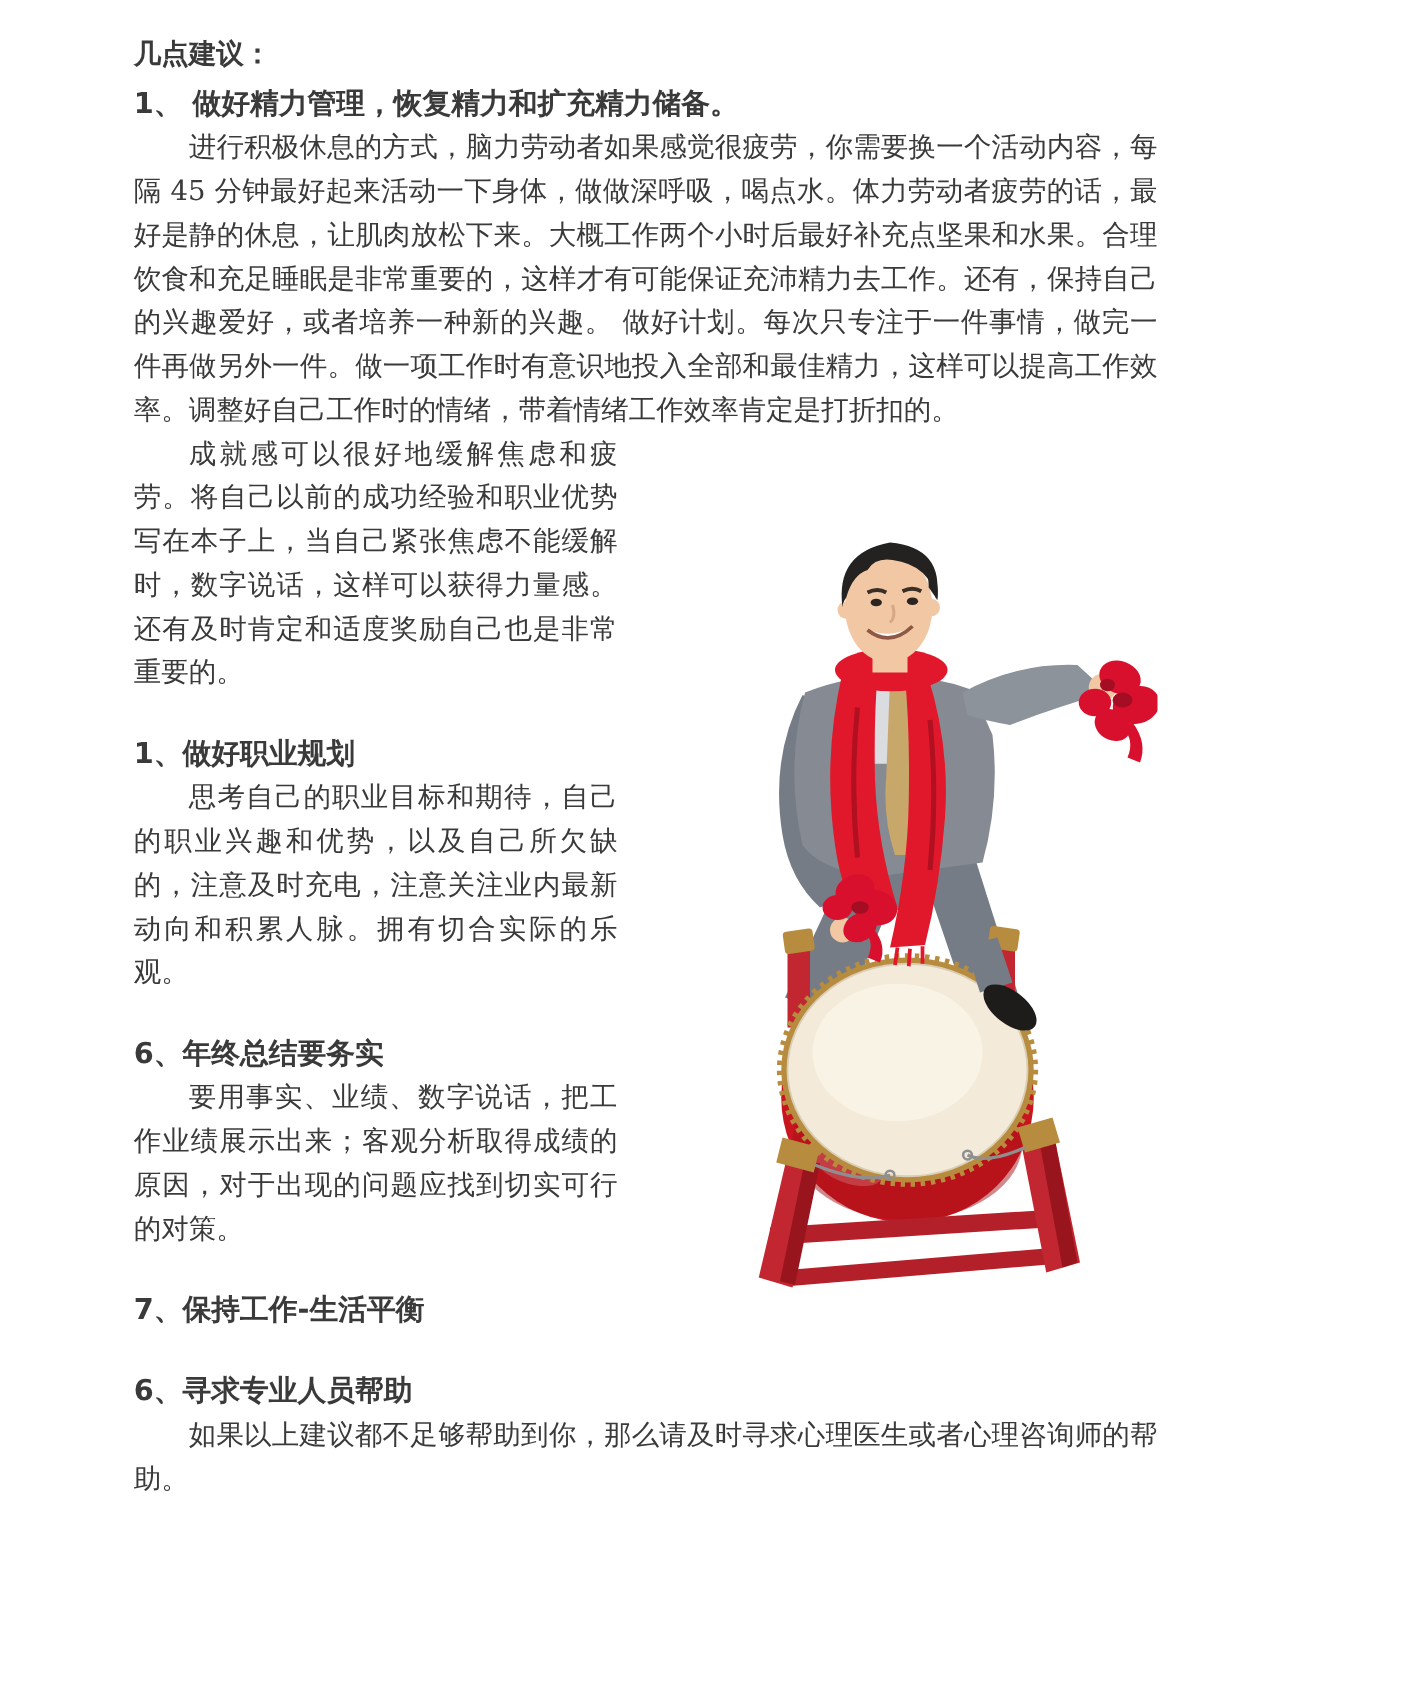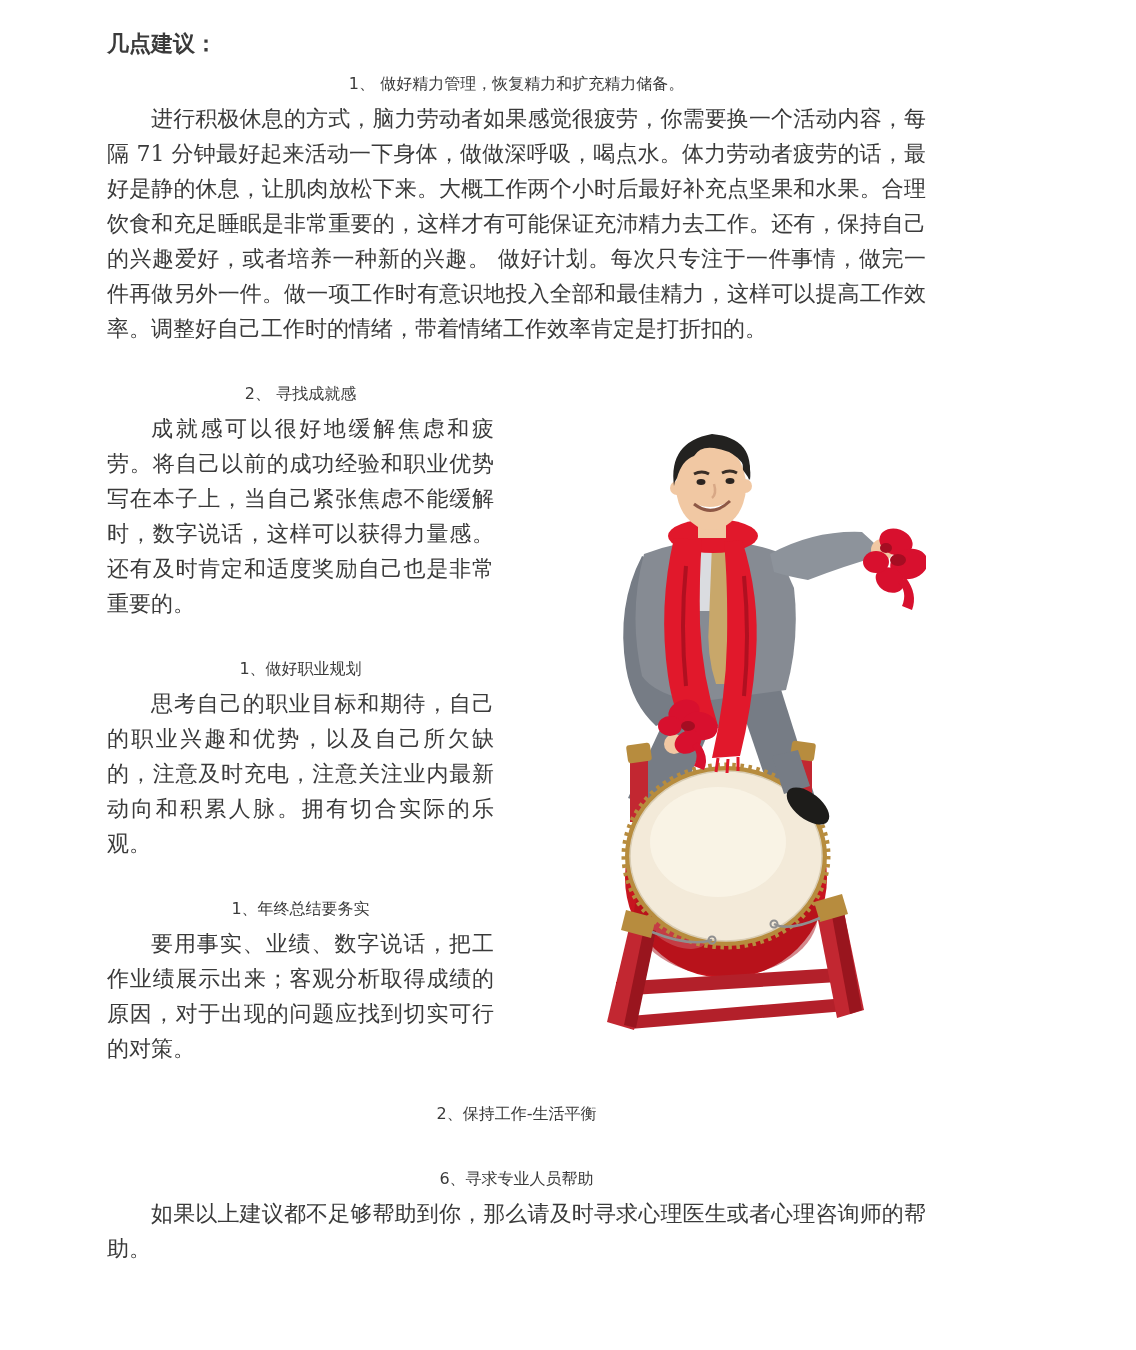--- a/index.html
+++ b/index.html
@@ -11,21 +11,21 @@
     font-size:22px; line-height:35px;
     color:var(--text_color,#3a3a3a);
     background:var(--page_bg,#ffffff);
   }
   .doc-title {
     font-family:"DejaVu Sans","Liberation Sans",sans-serif;
     font-weight:bold; font-size:22px; line-height:35px; margin:0 0 5px 0;
   }
   .sec-heading {
     font-family:"DejaVu Sans","Liberation Sans",sans-serif;
-    font-weight:normal; font-size:16px; line-height:35px; margin:30px 0 0 0;text-align:center;
+    font-weight:bold; font-size:23px; line-height:35px; margin:30px 0 0 0;
   }
   .sec-heading.first { margin-top:5px; }
   .para { margin:0; text-align:justify; text-indent:2em; }
   .photo-float { float:right; width:424px; height:715px; margin-left:8px; }
   svg.illus { display:block; margin:80px 0 0 44px; }
   
   .suit      { fill:var(--suit,#868b93); }
   .suit-dark { fill:var(--suit_dark,#767c85); }
   .suit-mid  { fill:var(--suit_mid,#8d939b); }
   .shirt     { fill:var(--shirt,#dadce0); }
@@ -44,21 +44,21 @@
   .shoe      { fill:var(--shoe,#1d1c1a); }
 </style>
 </head>
 <body>
 
 <div class="page">
 
   <p class="doc-title">几点建议：</p>
 
   <p class="sec-heading first">1、 做好精力管理，恢复精力和扩充精力储备。</p>
-  <p class="para">进行积极休息的方式，脑力劳动者如果感觉很疲劳，你需要换一个活动内容，每隔 71 分钟最好起来活动一下身体，做做深呼吸，喝点水。体力劳动者疲劳的话，最好是静的休息，让肌肉放松下来。大概工作两个小时后最好补充点坚果和水果。合理饮食和充足睡眠是非常重要的，这样才有可能保证充沛精力去工作。还有，保持自己的兴趣爱好，或者培养一种新的兴趣。 做好计划。每次只专注于一件事情，做完一件再做另外一件。做一项工作时有意识地投入全部和最佳精力，这样可以提高工作效率。调整好自己工作时的情绪，带着情绪工作效率肯定是打折扣的。</p>
+  <p class="para">进行积极休息的方式，脑力劳动者如果感觉很疲劳，你需要换一个活动内容，每隔 45 分钟最好起来活动一下身体，做做深呼吸，喝点水。体力劳动者疲劳的话，最好是静的休息，让肌肉放松下来。大概工作两个小时后最好补充点坚果和水果。合理饮食和充足睡眠是非常重要的，这样才有可能保证充沛精力去工作。还有，保持自己的兴趣爱好，或者培养一种新的兴趣。 做好计划。每次只专注于一件事情，做完一件再做另外一件。做一项工作时有意识地投入全部和最佳精力，这样可以提高工作效率。调整好自己工作时的情绪，带着情绪工作效率肯定是打折扣的。</p>
 
   <div class="photo-float">
     <svg class="illus" width="380" height="640" viewBox="0 0 380 640" role="img" aria-label="smiling businessman in gray suit with red scarf, holding red cloths, drumming a large red Chinese drum on a red stand">
 
       <g>
         <polygon class="suit-dark" points="138,252 182,260 128,388 82,372"></polygon>
         <polygon class="suit-dark" points="188,260 232,254 268,368 228,378"></polygon>
         <polygon class="suit-dark" points="158,254 204,254 198,302 162,302"></polygon>
       </g>
 
@@ -149,27 +149,26 @@
           <ellipse class="cloth" cx="154" cy="300" rx="18" ry="14" transform="rotate(15 154 300)"></ellipse>
           <ellipse class="cloth" cx="142" cy="316" rx="14" ry="11" transform="rotate(-30 142 316)"></ellipse>
           <ellipse class="cloth" cx="124" cy="300" rx="12" ry="10"></ellipse>
           <ellipse class="cloth-dk" cx="142" cy="300" rx="7" ry="5"></ellipse>
           <path class="cloth" d="M 152,316 Q 164,330 158,344 L 148,340 Q 154,328 146,320 Z"></path>
         </g>
       </g>
     </svg>
   </div>
 
-  <p class="sec-heading">2、 寻找成就感</p>
   <p class="para">成就感可以很好地缓解焦虑和疲劳。将自己以前的成功经验和职业优势写在本子上，当自己紧张焦虑不能缓解时，数字说话，这样可以获得力量感。还有及时肯定和适度奖励自己也是非常重要的。</p>
 
   <p class="sec-heading">1、做好职业规划</p>
   <p class="para">思考自己的职业目标和期待，自己的职业兴趣和优势，以及自己所欠缺的，注意及时充电，注意关注业内最新动向和积累人脉。拥有切合实际的乐观。</p>
 
-  <p class="sec-heading">1、年终总结要务实</p>
+  <p class="sec-heading">6、年终总结要务实</p>
   <p class="para">要用事实、业绩、数字说话，把工作业绩展示出来；客观分析取得成绩的原因，对于出现的问题应找到切实可行的对策。</p>
 
-  <p class="sec-heading">2、保持工作-生活平衡</p>
+  <p class="sec-heading">7、保持工作-生活平衡</p>
 
   <p class="sec-heading">6、寻求专业人员帮助</p>
   <p class="para">如果以上建议都不足够帮助到你，那么请及时寻求心理医生或者心理咨询师的帮助。</p>
 
 </div>
 
 </body></html>

